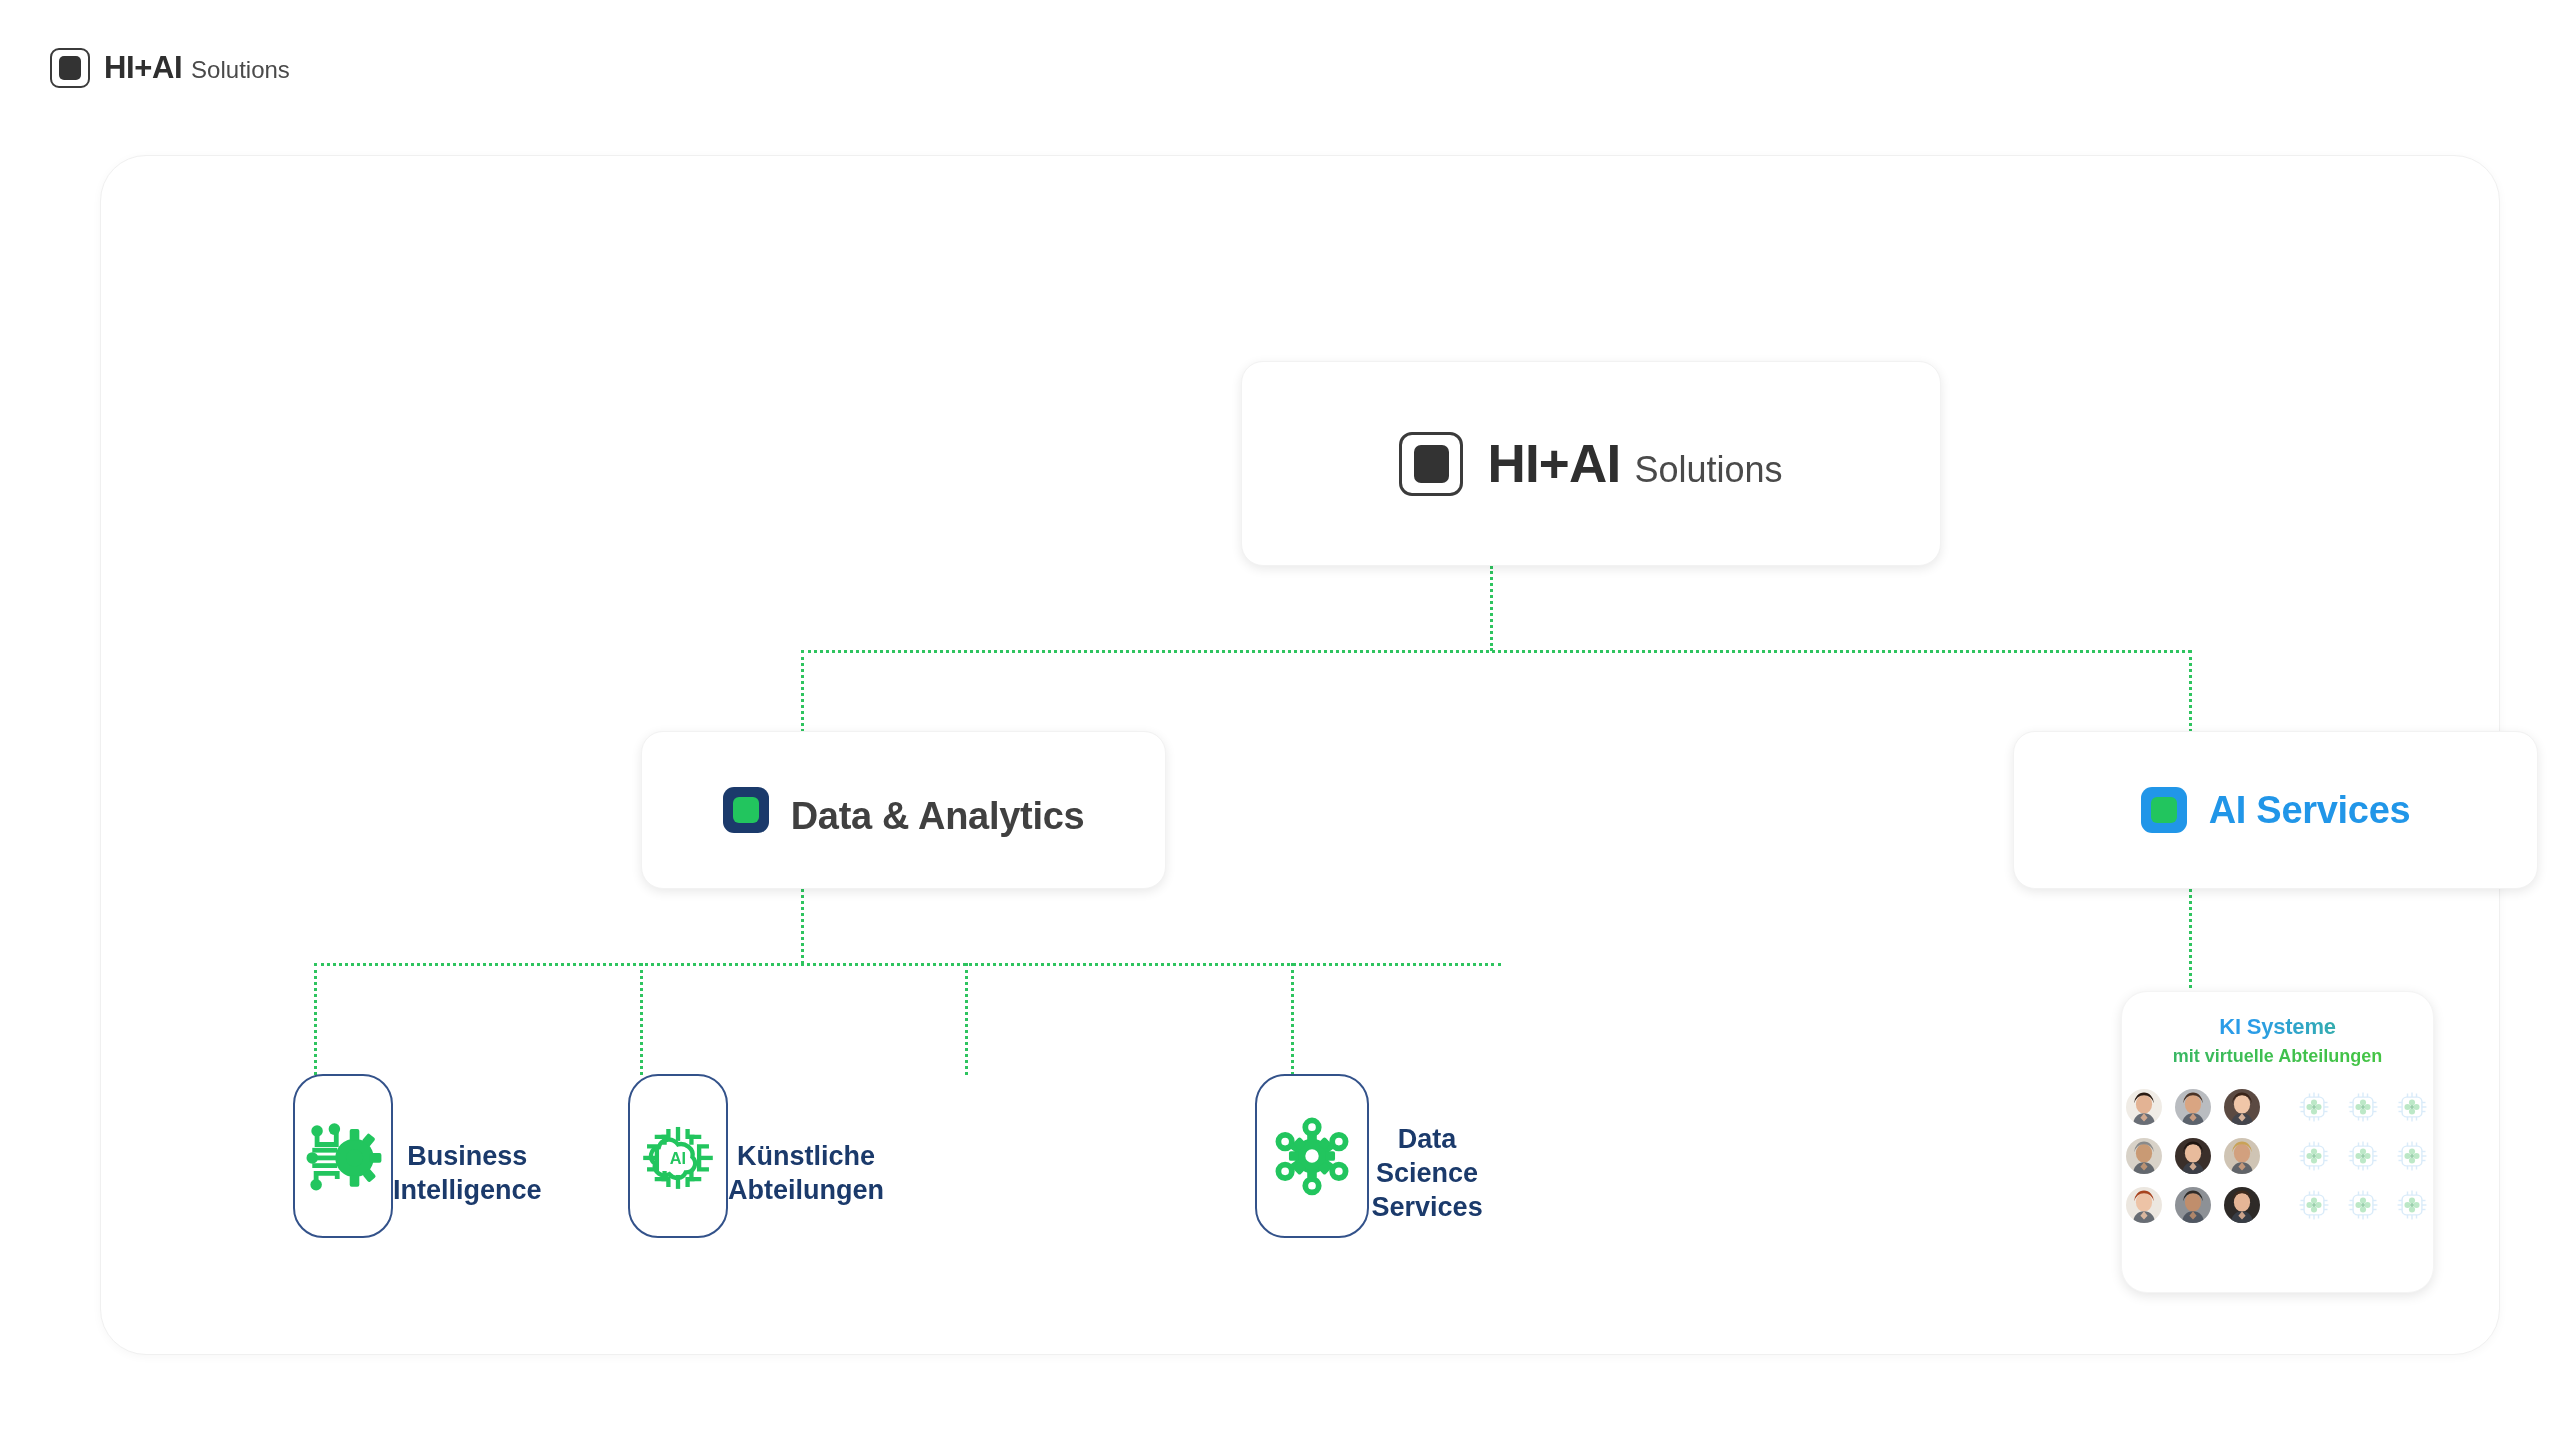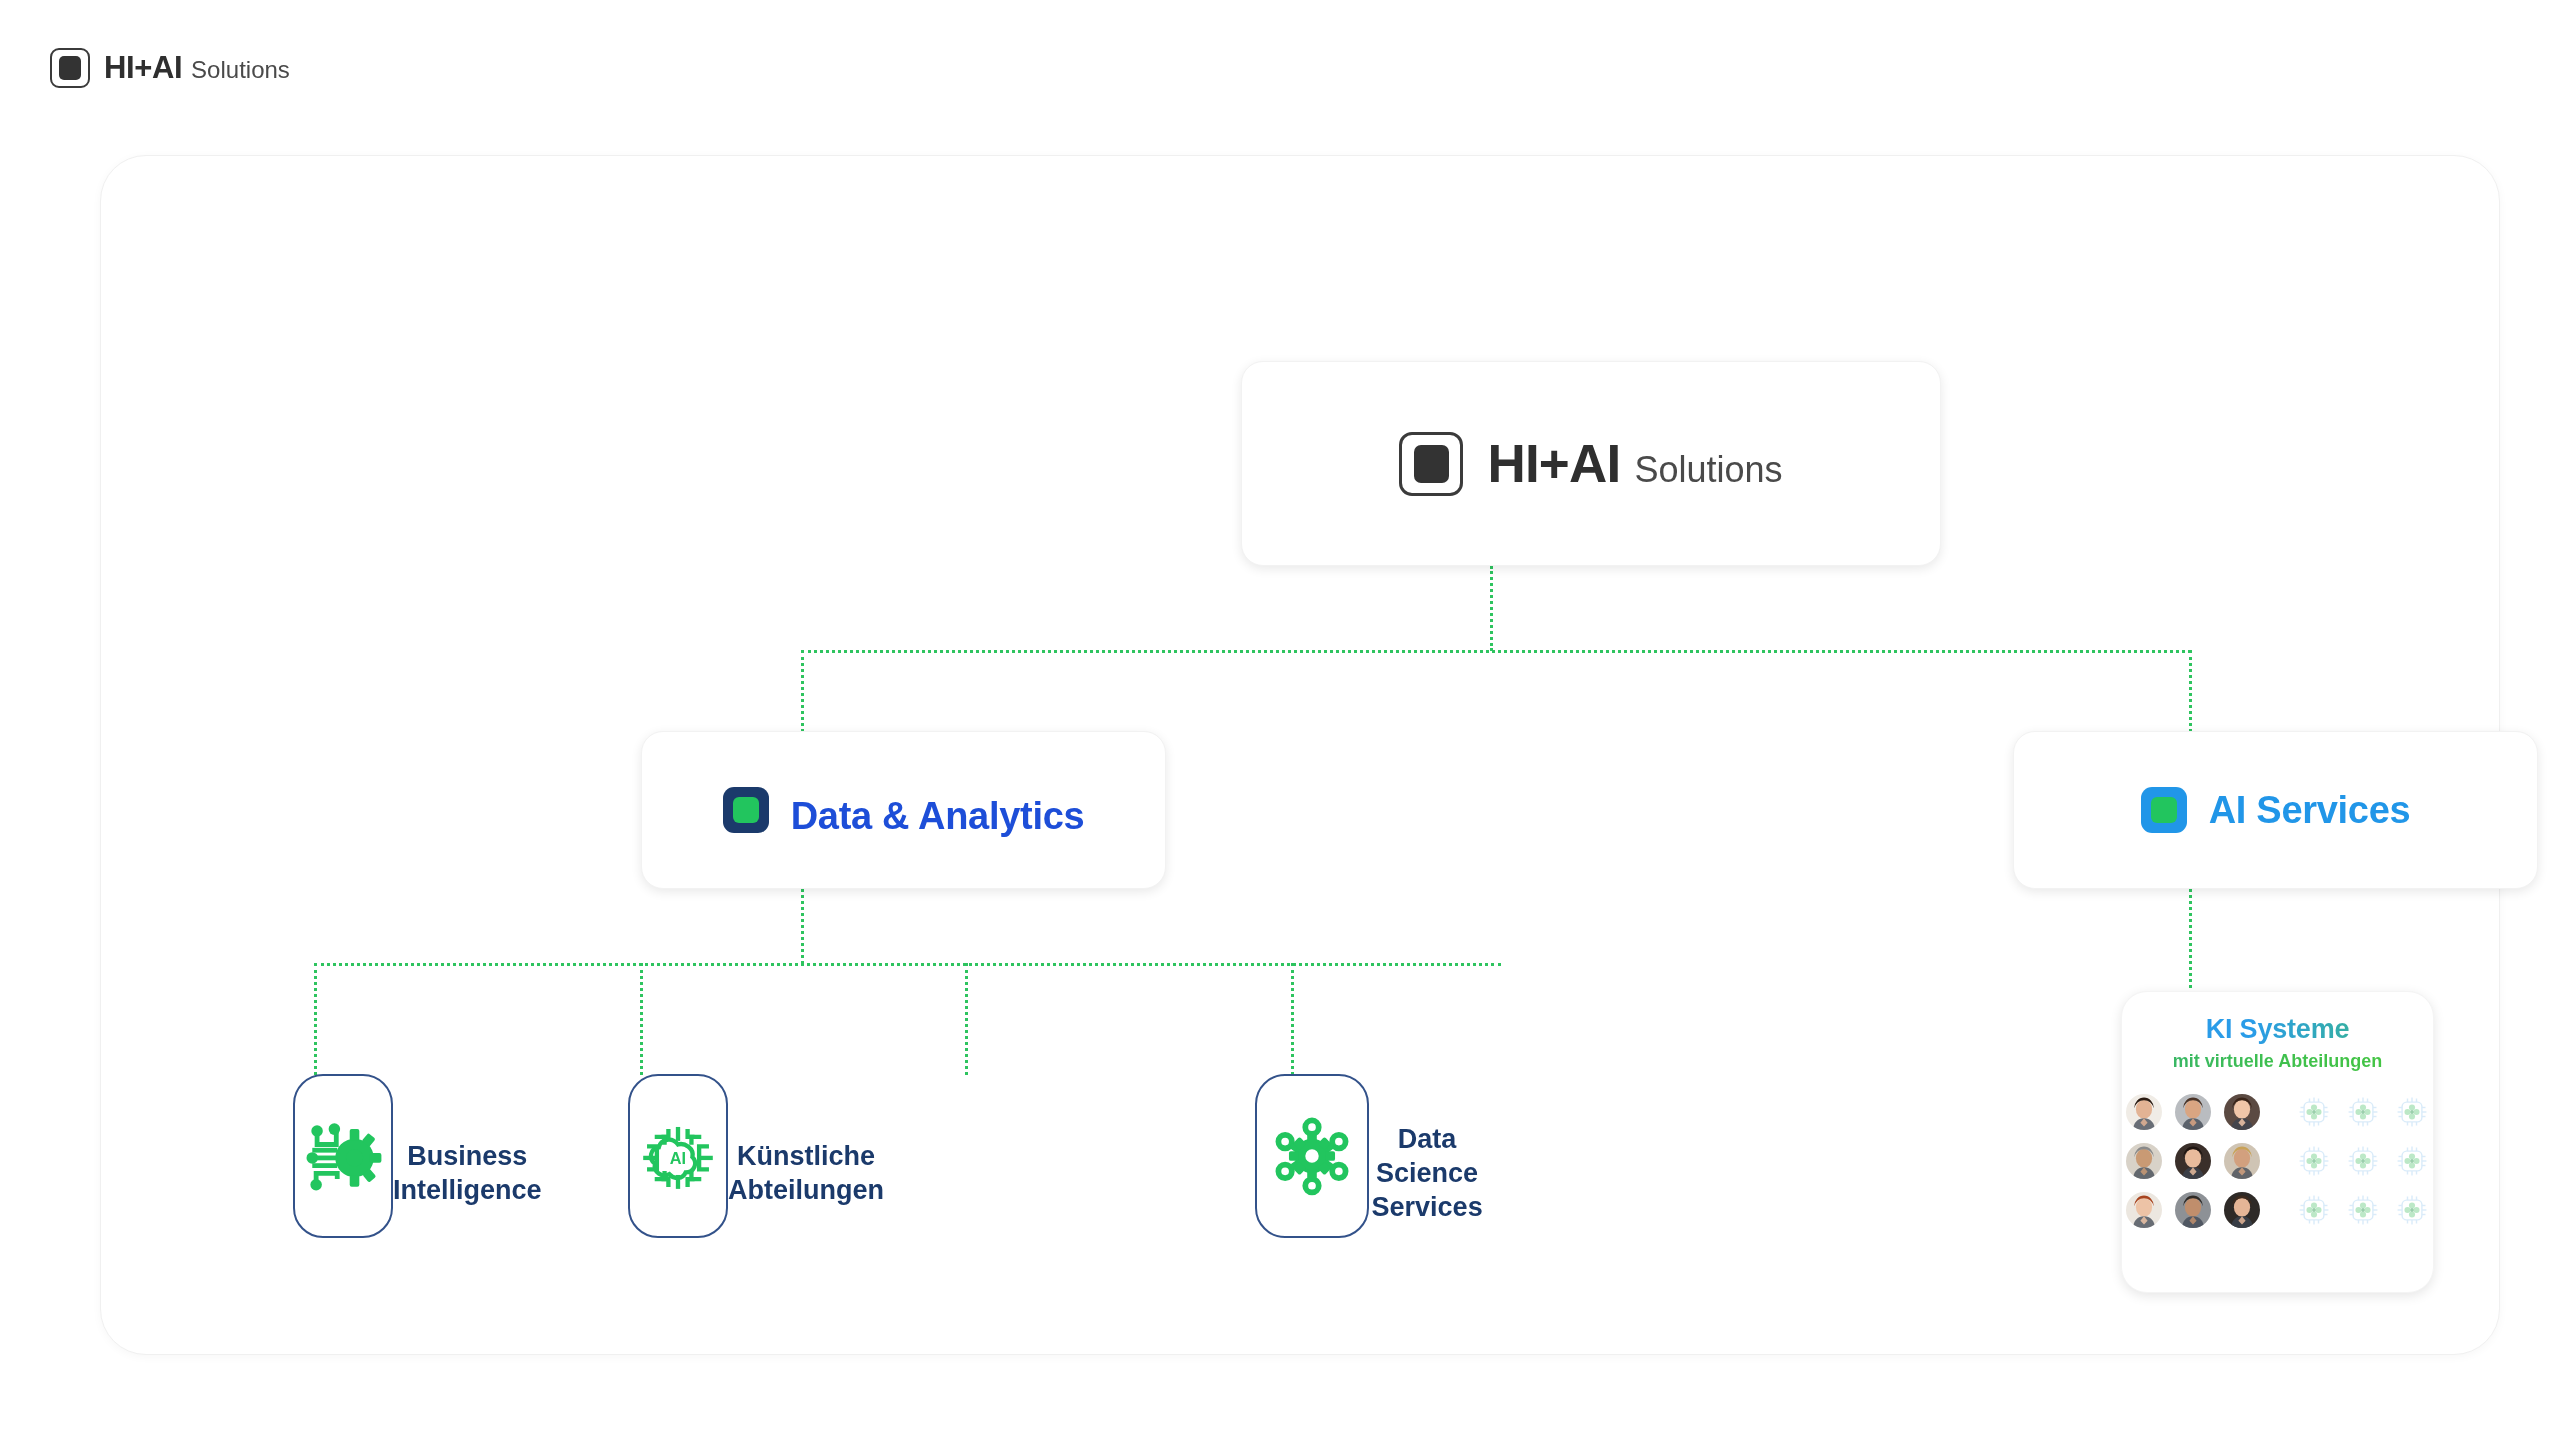--- a/index.html
+++ b/index.html
@@ -72,21 +72,21 @@
   .card-da { left: 540px; top: 575px; }
   .card-ai { left: 1912px; top: 575px; }
   .branch-inner { display: flex; align-items: center; gap: 22px; }
   .bicon { width: 46px; height: 46px; border-radius: 11px; display:flex; align-items:center; justify-content:center; }
   .bicon i { display:block; width: 26px; height: 26px; border-radius: 6px; }
   .bicon-da { background: #1b3a6b; }
   .bicon-da i { background: #22c55e; }
   .bicon-ai { background: #2196e8; }
   .bicon-ai i { background: #22c55e; }
   .branch-label { font-size: 38px; font-weight: 600; letter-spacing: -0.3px; }
-  .lbl-da { color: #1d4ed8; margin-top: 12px; }
+  .lbl-da { color: #404040; margin-top: 12px; }
   .lbl-ai { color: #2196e8; }
 
   
   .leaf { position: absolute; width: 230px; display: flex; flex-direction: row; align-items: center; }
   .leaf-box {
     width: 164px; height: 164px;
     border: 2.5px solid #33528a;
     border-radius: 30px;
     background: #fff;
     display: flex; align-items: center; justify-content: center;
@@ -107,21 +107,21 @@
     position: absolute;
     left: 2020px; top: 835px;
     width: 313px; height: 302px;
     background: #ffffff;
     border: 1px solid #f4f4f4;
     border-radius: 26px;
     box-shadow: 0 3px 12px rgba(0,0,0,0.10);
     padding-top: 22px;
   }
   .ki-title {
-    text-align: center; font-size: 27px; font-weight: 700; letter-spacing: -0.2px;
+    text-align: center; font-size: 22px; font-weight: 700; letter-spacing: -0.2px;
     background: linear-gradient(90deg,#2a9ce8 0%, #2a9ce8 42%, #3fbf6a 100%);
     -webkit-background-clip: text; background-clip: text; color: transparent;
   }
   .ki-subtitle {
     margin-top: 6px; text-align: center; font-size: 18px; font-weight: 700;
     background: linear-gradient(90deg,#36b36f 0%, #3fc04e 50%, #46c63f 100%);
     -webkit-background-clip: text; background-clip: text; color: transparent;
   }
   .ki-grids { margin-top: 22px; display: flex; justify-content: center; gap: 36px; }
   .av-grid, .chip-grid { display: grid; grid-template-columns: repeat(3, 36px); gap: 13px 13px; }

